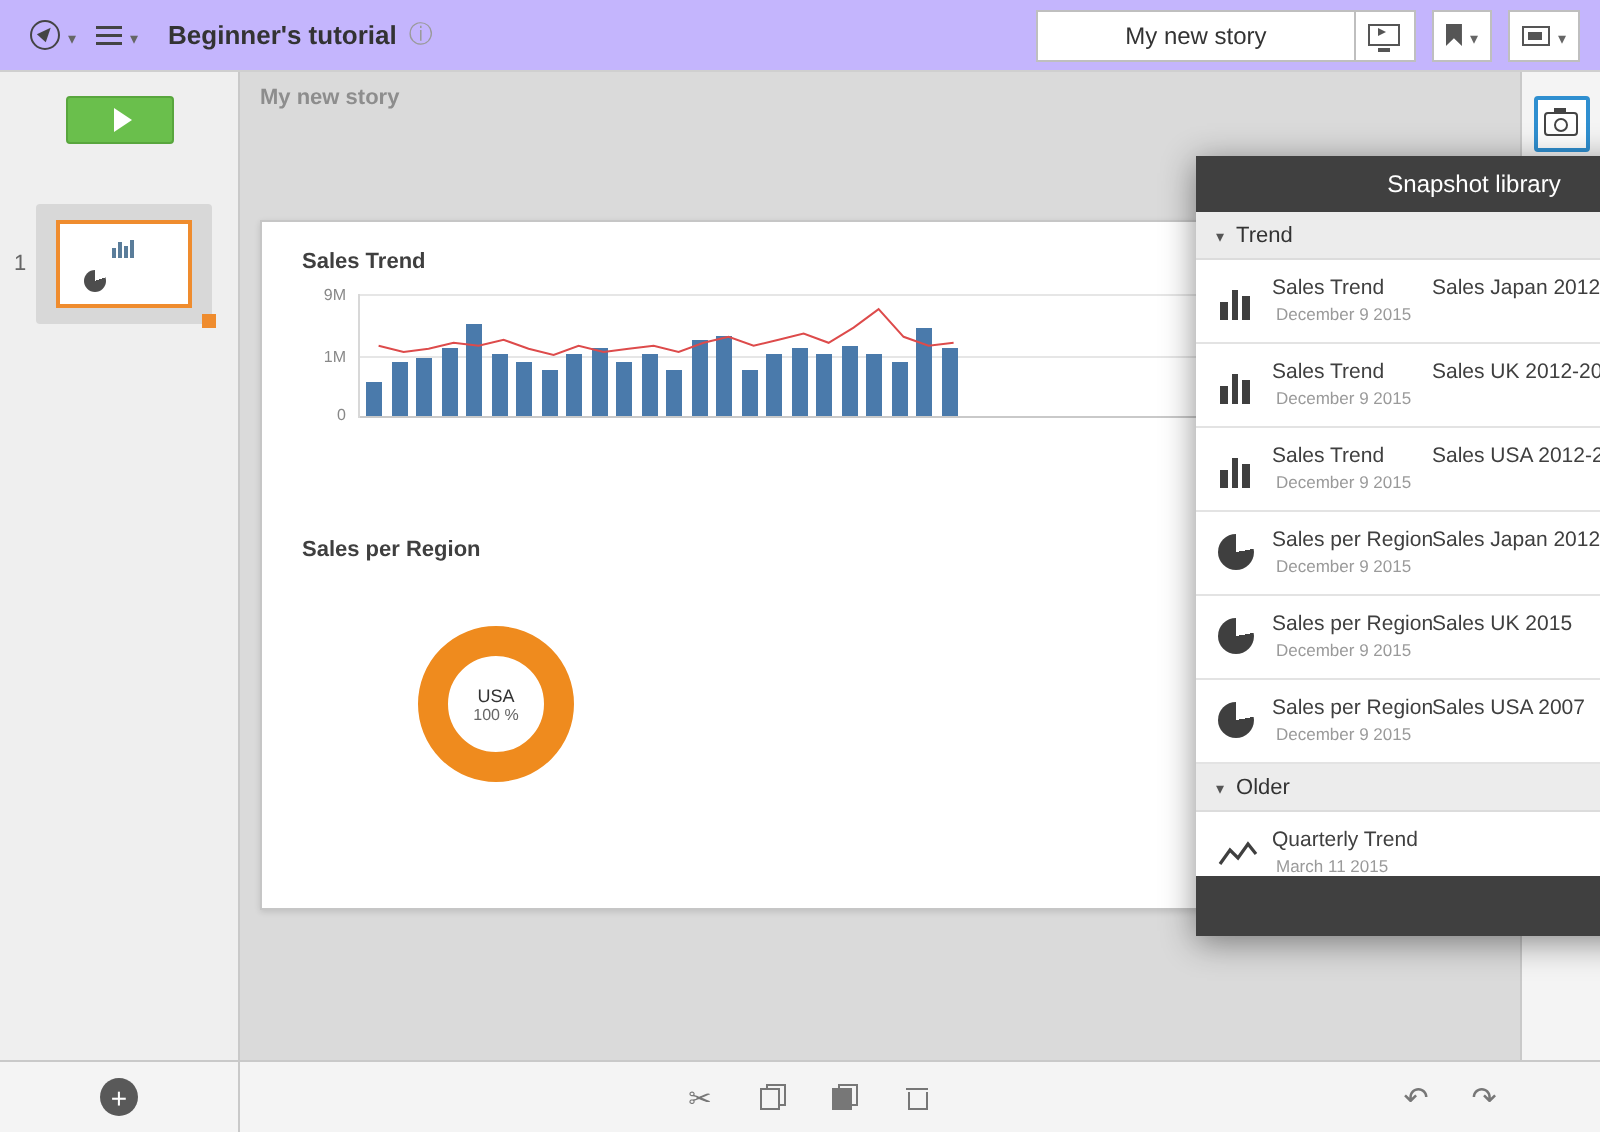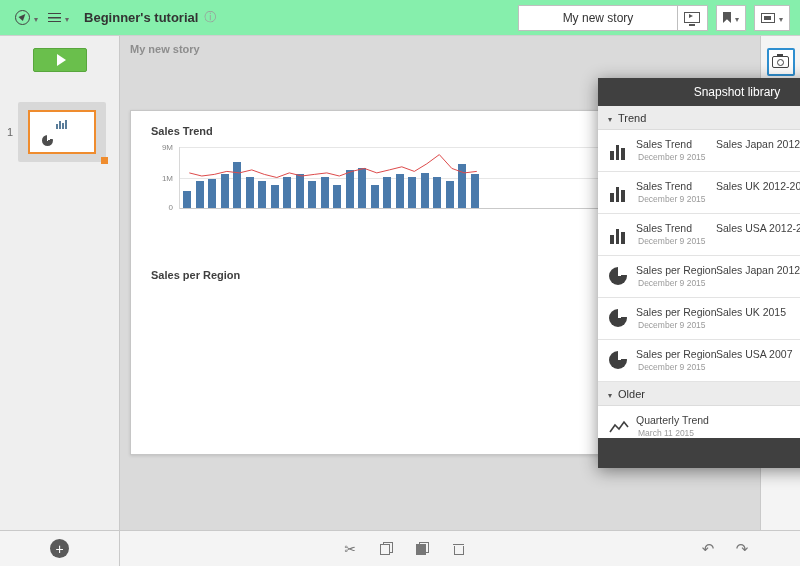--- a/index.html
+++ b/index.html
@@ -5,21 +5,21 @@
 :root{
   --accent-green:#6abf4c; --selection-orange:#ef8c2e; --bar-blue:#4a7aab;
   --line-red:#dd4b4b; --donut-orange:#ef8b1e; --panel-dark:#404040; --active-blue:#2f8fd0;
 }
 *{box-sizing:border-box;margin:0;padding:0}
 html,body{width:800px;height:566px;overflow:hidden}
 body{font-family:"Liberation Sans",sans-serif;background:#fff;color:#333;font-size:12px}
 .app{position:relative;width:800px;height:566px;display:flex;flex-direction:column;background:#fff}
 
 
-.topbar{flex:0 0 36px;height:36px;background:#86efac;border-bottom:1px solid #cfcfcf;display:flex;align-items:center;padding:0 10px}
+.topbar{flex:0 0 36px;height:36px;background:#c4b5fd;border-bottom:1px solid #cfcfcf;display:flex;align-items:center;padding:0 10px}
 .tb-btn{display:flex;align-items:center;gap:4px;background:none;border:0;padding:4px 5px;cursor:pointer}
 .caret:before{content:'\25BE';font-size:8px;color:#666;line-height:1}
 .app-title{font-size:13px;font-weight:bold;color:#333;margin-left:10px}
 .info{margin-left:6px;cursor:pointer}
 .info:before{content:'\24D8';font-size:12px;color:#9a9a9a}
 .tb-right{margin-left:auto;display:flex;align-items:center;gap:8px}
 .story-group{display:flex;align-items:stretch;height:26px}
 .story-select{width:160px;border:1px solid #bfbfbf;background:#fff;font-size:12px;color:#333;display:flex;align-items:center;justify-content:center;cursor:pointer}
 .sq-btn{height:26px;min-width:30px;border:1px solid #bfbfbf;background:#fff;display:flex;align-items:center;justify-content:center;gap:4px;cursor:pointer;padding:0 6px}
 .story-group .sq-btn{border-left:0}
@@ -240,20 +240,24 @@
                 </div>
               <svg class="line-svg">
                 <polyline points="6.3,25.9 18.8,29.0 31.3,27.4 43.8,24.4 56.3,25.9 68.8,22.9 81.3,27.4 93.8,30.5 106.3,25.9 118.8,29.0 131.3,27.4 143.8,25.9 156.3,29.0 168.8,24.4 181.3,21.4 193.8,25.9 206.3,22.9 218.8,19.8 231.3,24.4 243.8,16.8 256.3,7.6 268.8,21.4 281.3,25.9 293.8,24.4"></polyline>
               </svg>
             </div>
           </div>
         </div>
 
         <div class="region-obj">
           <div class="chart-title">Sales per Region</div>
+          <div class="donut">
+            <span class="donut-l1">USA</span>
+            <span class="donut-l2">100 %</span>
+          </div>
         </div>
       </div>
 
       <div class="snap-panel">
         <div class="sp-header">
           <span>Snapshot library</span>
         </div>
         <div class="sp-body">
             <div class="sec-h">
               <span class="sec-caret"></span>

